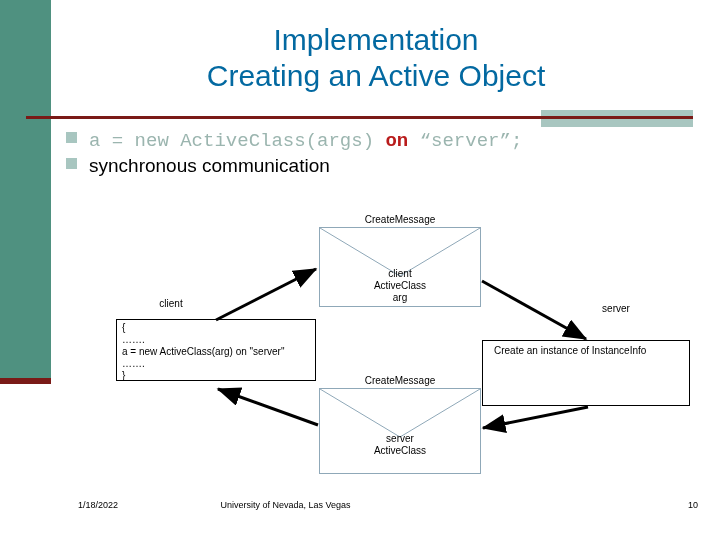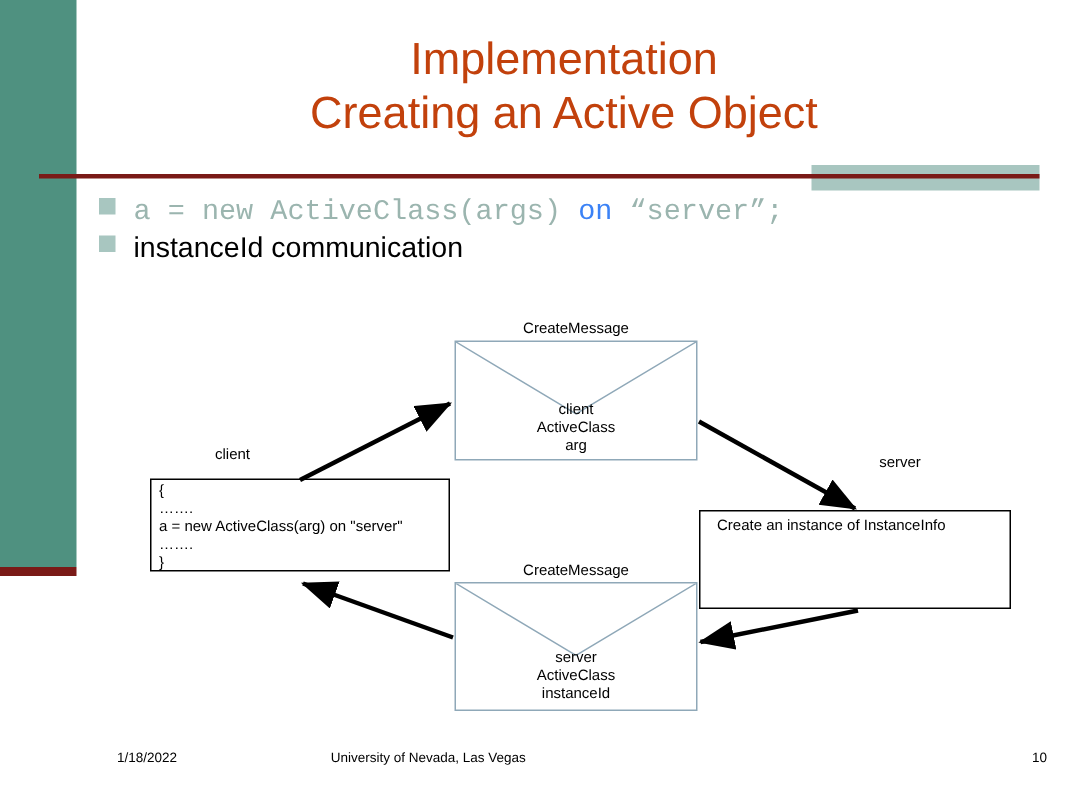--- a/index.html
+++ b/index.html
@@ -62,21 +62,21 @@
     position: absolute;
     left: 51px;
     top: 22px;
     width: 650px;
     text-align: center;
     z-index: 4;
   }
   .title-line {
     font-size: 30px;
     line-height: 36px;
-    color: #c2410c;
+    color: #0369a1;
     letter-spacing: 0px;
     white-space: nowrap;
   }
 
   
   .bullets {
     position: absolute;
     left: 66px;
     top: 130px;
     width: 640px;
@@ -98,34 +98,34 @@
     top: -3px;
   }
   .bullet-code {
     font-family: "Liberation Mono", "DejaVu Sans Mono", monospace;
     font-size: 19px;
     color: #9BB5AF;
     white-space: pre;
     letter-spacing: 0px;
   }
   .bullet-code .kw {
-    color: #3b82f6;
-    font-weight: normal;
+    color: #b91c1c;
+    font-weight: bold;
     margin-top: 26px;
   }
   .bullet-text {
     font-size: 19px;
     color: #000000;
     white-space: nowrap;
   }
 
   
   #diagram {
     position: absolute;
-    left: 0;
+    left: 16px;
     top: 0;
     width: 600px;
     height: 540px;
     z-index: 5;
   }
   .dg-label {
     position: absolute;
     font-size: 10px;
     color: #000000;
     text-align: center;
@@ -195,21 +195,21 @@
     <div class="title-line">Creating an Active Object</div>
   </div>
 
   <div class="bullets">
     <div class="bullet-row">
       <span class="bullet-marker"></span>
       <span class="bullet-code"><span>a = new ActiveClass(args) </span><span class="kw">on</span><span> “server”;</span></span>
     </div>
     <div class="bullet-row">
       <span class="bullet-marker"></span>
-      <span class="bullet-text">instanceId communication</span>
+      <span class="bullet-text">synchronous communication</span>
     </div>
   </div>
 
   <div id="diagram">
 
     <svg width="720" height="540" style="position:absolute;left:0;top:0;">
       <defs>
         <marker id="ah" markerWidth="9" markerHeight="9" refX="7.5" refY="3.2" orient="auto" markerUnits="strokeWidth">
           <path d="M0,0 L8,3.2 L0,6.4 Z" fill="#000000"></path>
         </marker>
@@ -245,21 +245,20 @@
     <div class="dg-boxtext" style="left:478px; top:345px;">Create an instance of InstanceInfo</div>
 
     <div class="dg-label" style="left:303px; top:375px; width:162px;">CreateMessage</div>
     <div class="dg-envelope" style="left:303px; top:388px; width:162px; height:86px;">
       <svg width="160" height="84" style="position:absolute;left:0;top:0;">
         <polyline points="0,0 80,48 160,0" fill="none" stroke="#8FA8B8" stroke-width="1"></polyline>
       </svg>
       <div class="dg-envelope-body" style="top:44px;">
         <div>server</div>
         <div>ActiveClass</div>
-        <div>instanceId</div>
       </div>
     </div>
 
   </div>
 
   <div class="footer-item footer-date">1/18/2022</div>
   <div class="footer-item footer-center">University of Nevada, Las Vegas</div>
   <div class="footer-item footer-page">10</div>
 
 </div>

